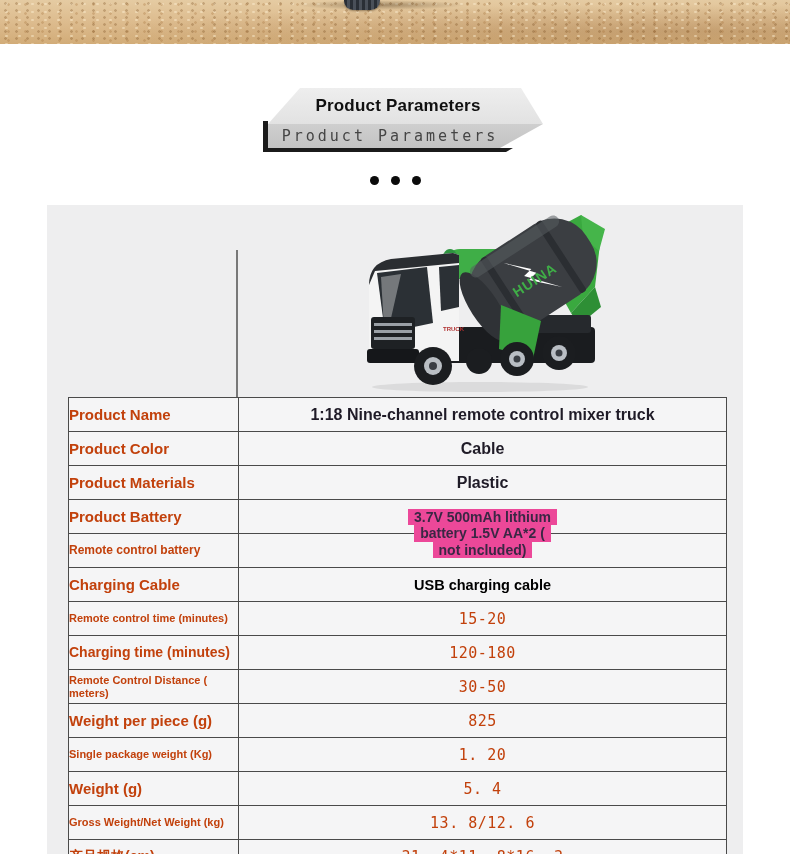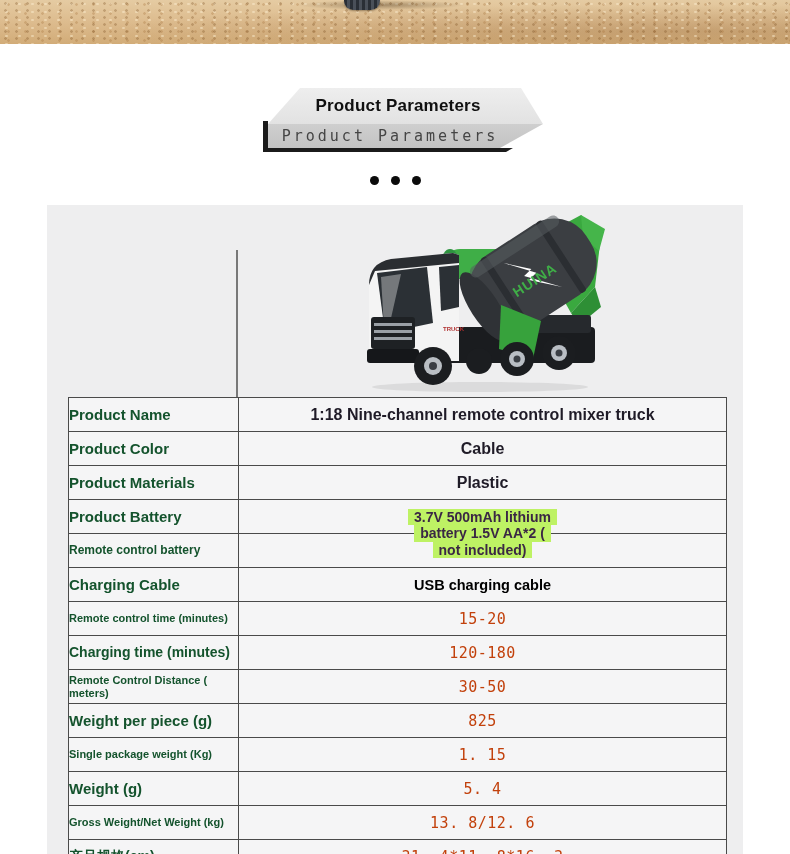--- a/index.html
+++ b/index.html
@@ -66,35 +66,35 @@
   .truck{position:absolute;left:308px;top:4px;width:260px;height:188px;}
   
   table.spec{
     position:absolute;left:21px;top:192px;width:657px;
     border-collapse:collapse;table-layout:fixed;
   }
   table.spec td{
     border:1px solid #4a4a4a;background:#f5f5f6;height:33px;
     padding:0;vertical-align:middle;
   }
-  td.lbl{width:169px;padding-left:24px;font-weight:bold;color:#14532d;text-align:left;white-space:pre-line;line-height:1.15;}
+  td.lbl{width:169px;padding-left:24px;font-weight:bold;color:#c2410c;text-align:left;white-space:pre-line;line-height:1.15;}
   td.val{width:487px;text-align:center;}
   .f15{font-size:15px;}
   .f13{font-size:14px;}
   .f12{font-size:12px;}
   .f11{font-size:11px;}
   .v-bold{font-weight:bold;font-size:16px;color:#1f1b27;}
   .v-purple{font-weight:bold;font-size:14.5px;color:#000000;}
   .v-mono{font-family:"DejaVu Sans Mono",monospace;font-size:15px;color:#c2410c;letter-spacing:.5px;}
   
   td.battery-cell{position:relative;}
   .battery-sep{position:absolute;left:0;top:33px;width:100%;height:1px;background:#4a4a4a;}
   .battery-lines{position:relative;display:flex;flex-direction:column;align-items:center;}
   .battery-lines span{
-    position:relative;display:inline-block;background:#bef264;padding:0 6px;
+    position:relative;display:inline-block;background:#ec4899;padding:0 6px;
     line-height:16.5px;font-weight:bold;font-size:14px;color:#3a2744;
   }
 </style>
 </head>
 <body>
 
 <div class="sand">
   <div class="tire-shadow"></div>
   <div class="tire"></div>
 </div>
@@ -213,21 +213,21 @@
       <td class="lbl f11">Remote Control Distance (
 meters)</td>
       <td class="val v-mono">30-50</td>
     </tr>
     <tr>
       <td class="lbl f15">Weight per piece (g)</td>
       <td class="val v-mono">825</td>
     </tr>
     <tr>
       <td class="lbl f11">Single package weight (Kg)</td>
-      <td class="val v-mono">1. 15</td>
+      <td class="val v-mono">1. 20</td>
     </tr>
     <tr>
       <td class="lbl f15">Weight (g)</td>
       <td class="val v-mono">5. 4</td>
     </tr>
     <tr>
       <td class="lbl f11">Gross Weight/Net Weight (kg)</td>
       <td class="val v-mono">13. 8/12. 6</td>
     </tr>
     <tr>

